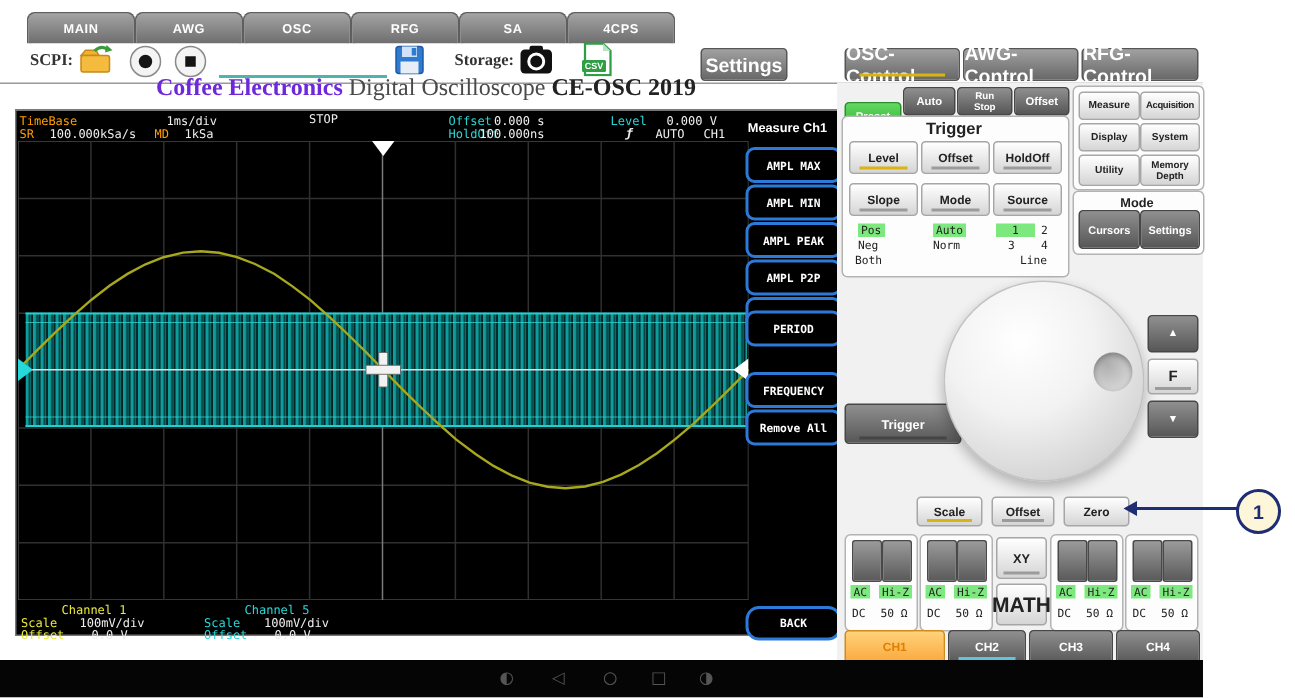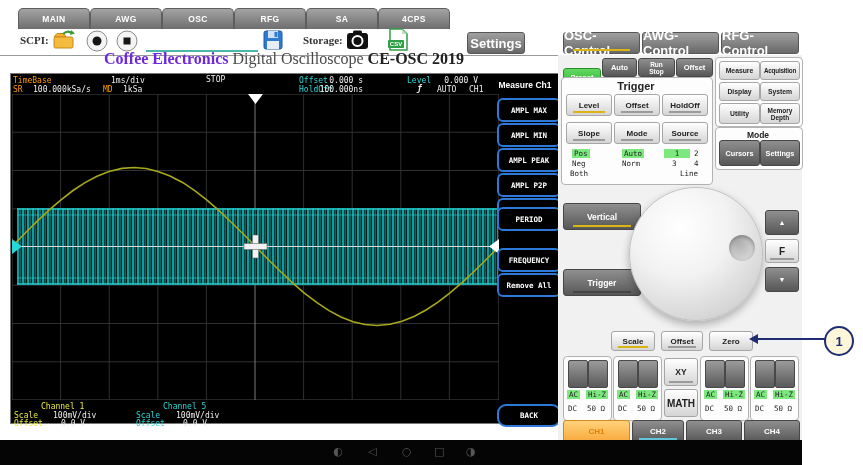--- a/index.html
+++ b/index.html
@@ -230,21 +230,20 @@
     <div class="lbtn" style="left:202px;top:27px;width:38px;height:17px;font-size:6.8px">System</div>
     <div class="lbtn" style="left:161px;top:48px;width:39px;height:19px;font-size:6.8px">Utility</div>
     <div class="lbtn two" style="left:202px;top:48px;width:38px;height:19px">Memory
 Depth</div>
 
     <div class="box" style="left:157px;top:72px;width:86px;height:41px"></div>
     <span class="abs" style="left:157px;top:75px;width:86px;text-align:center;font-size:8.5px;font-weight:bold;color:#222">Mode</span>
     <div class="dbtn" style="left:161px;top:85px;width:39px;height:24px;font-size:7.3px">Cursors</div>
     <div class="dbtn" style="left:202px;top:85px;width:38px;height:24px;font-size:7.3px">Settings</div>
 
-    <div class="dbtn uly" style="left:5px;top:148px;width:76px;height:25px">Vertical</div>
     <div class="dbtn uld" style="left:5px;top:214px;width:76px;height:25px">Trigger</div>
 
     <div class="abs" style="left:71px;top:132px;width:132px;height:132px;border-radius:50%;
          background:radial-gradient(circle at 38% 30%,#ffffff 0%,#f2f2f2 40%,#d6d6d6 75%,#b8b8b8 100%);
          border:1px solid #c2c2c2;box-shadow:0 4px 9px rgba(0,0,0,.28)">
       <div class="abs" style="left:99px;top:47px;width:26px;height:26px;border-radius:50%;
            background:radial-gradient(circle at 35% 30%,#aeaeae,#e4e4e4);
            box-shadow:inset 0 2px 4px rgba(0,0,0,.35)"></div>
     </div>
 
@@ -268,21 +267,21 @@
     <div class="box" style="left:55px;top:301px;width:47px;height:63px">
       <div class="rocker" style="left:4px;top:3px"></div>
       <div class="rocker" style="left:24px;top:3px"></div>
       <span class="cpl glab" style="left:3px;top:33px">AC</span>
       <span class="cpl glab" style="left:22px;top:33px">Hi-Z</span>
       <span class="cpl" style="left:4px;top:47px">DC</span>
       <span class="cpl" style="left:23px;top:47px">50 Ω</span>
     </div>
 
     <div class="lbtn ulg" style="left:106px;top:303px;width:32px;height:26px;font-size:8.5px">XY</div>
-    <div class="lbtn" style="left:106px;top:334px;width:32px;height:26px;font-size:10px">MATH</div>
+    <div class="lbtn" style="left:106px;top:334px;width:32px;height:26px;font-size:14px">MATH</div>
 
     <div class="box" style="left:142px;top:301px;width:47px;height:63px">
       <div class="rocker" style="left:4px;top:3px"></div>
       <div class="rocker" style="left:24px;top:3px"></div>
       <span class="cpl glab" style="left:3px;top:33px">AC</span>
       <span class="cpl glab" style="left:22px;top:33px">Hi-Z</span>
       <span class="cpl" style="left:4px;top:47px">DC</span>
       <span class="cpl" style="left:23px;top:47px">50 Ω</span>
     </div>
 

